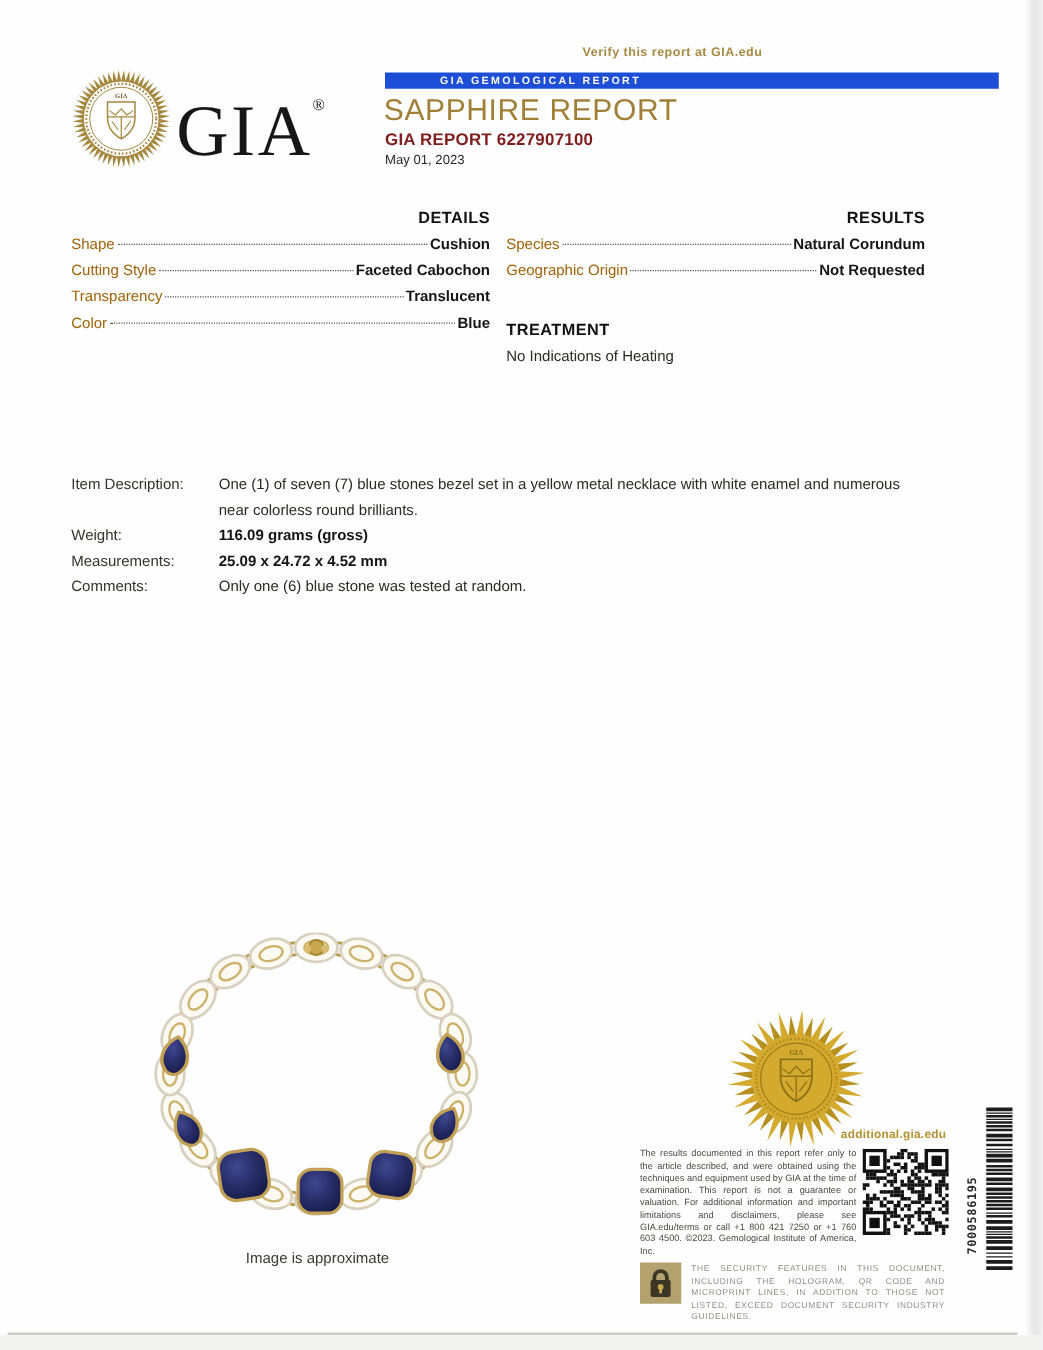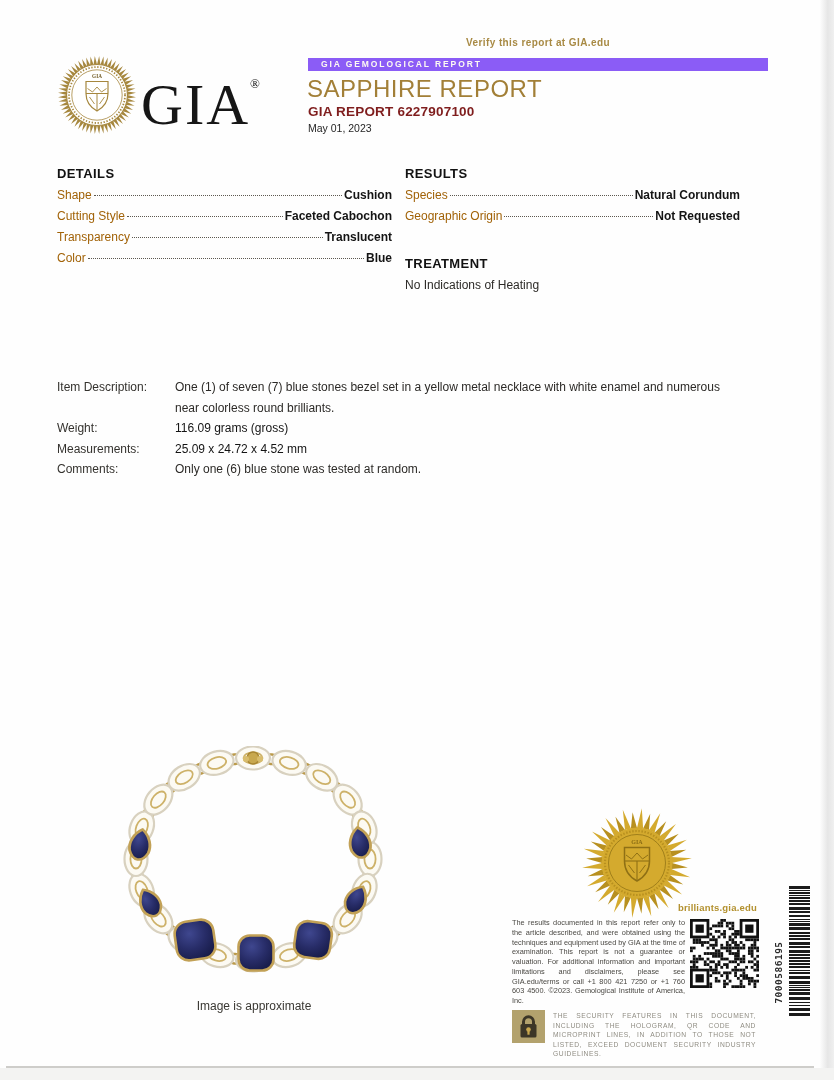--- a/index.html
+++ b/index.html
@@ -9,49 +9,49 @@
 
   
   .edge-right{left:820px;top:0;width:14px;height:1080px;
     background:linear-gradient(to right,#fdfdfd,#e6e6e6 55%,#f0f0f0);}
   .edge-bottom{left:6px;top:1066px;width:808px;height:2px;background:#cecdca;}
   .edge-below{left:0;top:1068px;width:834px;height:12px;background:#f3f3f2;}
 
   
   .verify{left:308px;top:37px;width:460px;text-align:center;font-size:10px;font-weight:bold;
           color:#a88a44;letter-spacing:.4px;}
-  .goldbar{left:308px;top:58px;width:460px;height:13px;background:#8b5cf6;}
+  .goldbar{left:308px;top:58px;width:460px;height:13px;background:#1d4ed8;padding-left:31px;}
   .goldbar span{display:block;font-size:8.5px;font-weight:bold;color:#fdfaf2;
           letter-spacing:1.9px;line-height:13px;padding-left:13px;}
   .rpt-title{left:307px;top:75px;font-size:24px;color:#a27f37;letter-spacing:.5px;}
   .rpt-num{left:308px;top:104px;font-size:13.5px;font-weight:bold;color:#7f1d1d;letter-spacing:.2px;}
   .rpt-date{left:308px;top:122px;font-size:10.5px;color:#262626;}
 
   .gia-logotype{left:141px;top:55px;font-family:"Liberation Serif",serif;font-weight:normal;
           font-size:58px;line-height:58px;color:#161616;letter-spacing:2px;}
   .gia-logotype sup{font-size:13px;vertical-align:36px;letter-spacing:0;}
 
   
-  .col{width:335px;}
+  .col{width:335px;text-align:right;}
   .col-left{left:57px;top:166px;}
   .col-right{left:405px;top:166px;}
   .sec-head{font-size:13px;font-weight:bold;color:#121212;letter-spacing:.4px;margin-bottom:7px;}
   .specrow{display:flex;align-items:baseline;height:20.9px;font-size:12px;}
   .specrow .lbl{flex:none;color:#a16207;}
   .specrow .leader{flex:1;border-bottom:1.7px dotted #5c5850;margin:0 2px;transform:translateY(-3px);}
   .specrow .val{flex:none;font-weight:bold;color:#141414;}
   .treat-head{left:405px;top:256px;font-size:13px;font-weight:bold;color:#121212;letter-spacing:.4px;}
   .treat-val{left:405px;top:278px;font-size:12px;color:#2c2a27;text-align:center;}
 
   
   .itemblock{left:57px;top:377px;width:680px;}
   .itemrow{display:flex;font-size:12px;line-height:20.5px;}
   .itemrow .lbl{width:118px;flex:none;color:#34322e;}
   .itemrow .val{width:560px;color:#2c2a27;}
-  .itemrow .val.b{font-weight:normal;color:#141414;}
+  .itemrow .val.b{font-weight:bold;color:#141414;}
 
   
   .necklace{left:118px;top:746px;width:272px;height:248px;}
   .fig-caption{left:118px;top:999px;width:272px;text-align:center;font-size:12px;color:#3a3833;}
 
   
   .starburst{left:580px;top:806px;width:114px;height:114px;}
   .reportcheck{left:512px;top:902px;width:245px;text-align:right;font-size:9.5px;font-weight:bold;
           color:#b3912f;letter-spacing:.2px;}
   .disclaimer{left:512px;top:918px;width:173px;font-size:7.35px;line-height:9.75px;
@@ -351,21 +351,21 @@
       <circle cx="57" cy="57" r="28.5" fill="none" stroke="#9a7a18" stroke-width="0.9"></circle>
       <text x="57" y="38" text-anchor="middle" font-size="6" font-family="Liberation Serif, serif" font-weight="bold" fill="#8a6c14">GIA</text>
       <path d="M44.5,41.5 h25 v13.5 c0,10.5 -6,16.5 -12.5,20 c-6.5,-3.5 -12.5,-9.5 -12.5,-20 Z" fill="#d4aa2e" stroke="#8f7015" stroke-width="1.5"></path>
       <path d="M46,49 l5.5,4 l5.5,-6 l5.5,6 l5.5,-4" fill="none" stroke="#8f7015" stroke-width="1"></path>
       <line x1="44.5" y1="55" x2="69.5" y2="55" stroke="#8f7015" stroke-width="1.1"></line>
       <line x1="57" y1="55" x2="57" y2="74.5" stroke="#8f7015" stroke-width="1.1"></line>
       <line x1="48.5" y1="59" x2="54.5" y2="67" stroke="#8f7015" stroke-width="1"></line>
       <line x1="65.5" y1="59" x2="59.5" y2="67" stroke="#8f7015" stroke-width="1"></line>
     </svg>
 
-  <div class="abs reportcheck">brilliants.gia.edu</div>
+  <div class="abs reportcheck">additional.gia.edu</div>
   <div class="abs disclaimer">The results documented in this report refer only to the article described, and were obtained using the techniques and equipment used by GIA at the time of examination. This report is not a guarantee or valuation. For additional information and important limitations and disclaimers, please see GIA.edu/terms or call +1 800 421 7250 or +1 760 603 4500. ©2023. Gemological Institute of America, Inc.</div>
   <svg id="qr-svg" class="abs qr" viewBox="0 0 69 69">
       <rect x="30.36" y="0" width="2.8152" height="2.8152" fill="#111"></rect>
       <rect x="33.12" y="0" width="2.8152" height="2.8152" fill="#111"></rect>
       <rect x="27.599999999999998" y="2.76" width="2.8152" height="2.8152" fill="#111"></rect>
       <rect x="30.36" y="2.76" width="2.8152" height="2.8152" fill="#111"></rect>
       <rect x="35.879999999999995" y="2.76" width="2.8152" height="2.8152" fill="#111"></rect>
       <rect x="38.64" y="2.76" width="2.8152" height="2.8152" fill="#111"></rect>
       <rect x="41.4" y="2.76" width="2.8152" height="2.8152" fill="#111"></rect>
       <rect x="22.08" y="5.52" width="2.8152" height="2.8152" fill="#111"></rect>

